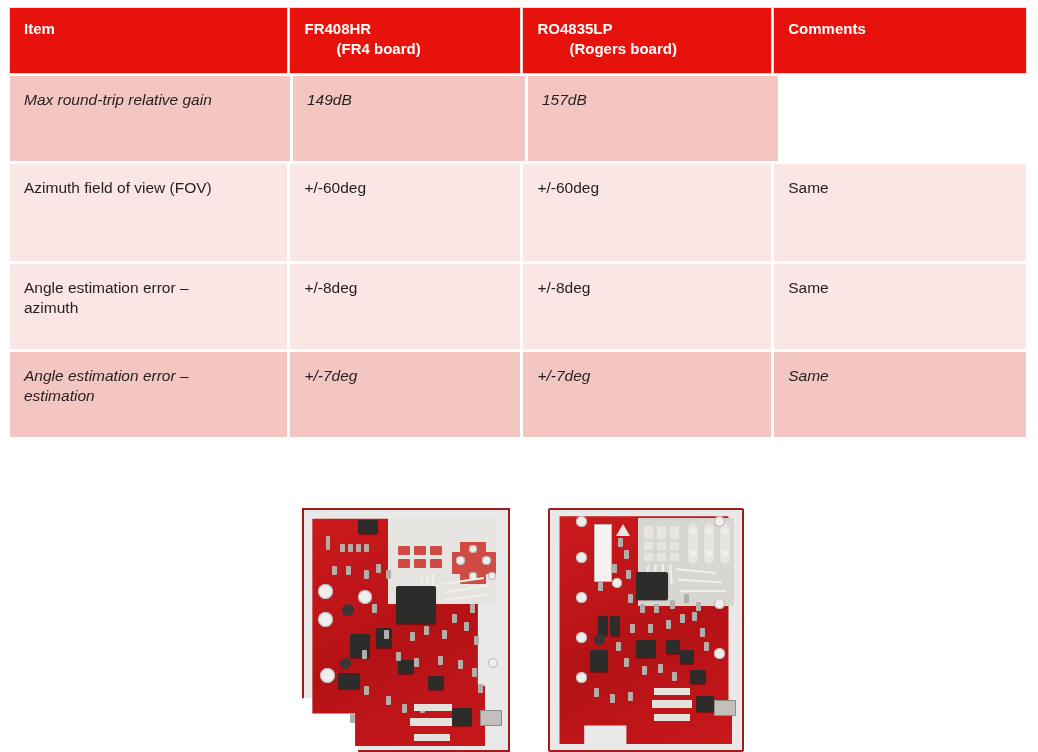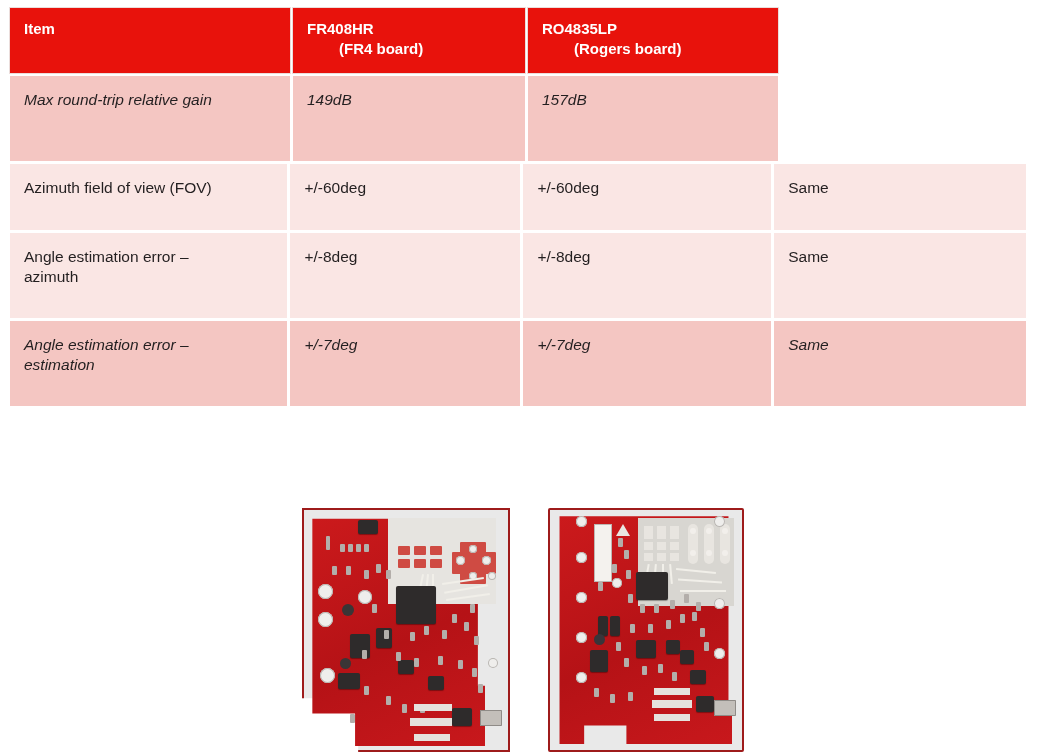--- a/index.html
+++ b/index.html
@@ -53,21 +53,21 @@
 
   
   .body-row .tcell {
     color: #231f20;
     font-size: 15.5px;
   }
   .shade-dark .tcell { background: #f4c6c2; font-style: italic; }
   .shade-light .tcell { background: #fae6e4; }
 
   .r-h1 .tcell { height: 85px; }
-  .r-h2 .tcell { height: 66px; }
+  .r-h2 .tcell { height: 97px; }
   .r-h3 .tcell { height: 85px; }
   .r-h4 .tcell { height: 85px; }
   .r-h5 .tcell { height: 85px; }
 
   .cell-line { display: block; }
 
   
   #board-photos {
     position: absolute;
     left: 0;
@@ -179,20 +179,23 @@
     <div class="tcell c0">
       <span class="hl1">Item</span>
     </div>
     <div class="tcell c1">
       <span class="hl1">FR408HR</span>
       <span class="hl2">(FR4 board)</span>
     </div>
     <div class="tcell c2">
       <span class="hl1">RO4835LP</span>
       <span class="hl2">(Rogers board)</span>
+    </div>
+    <div class="tcell c3">
+      <span class="hl1">Comments</span>
     </div>
   </div>
 
   <div class="trow body-row shade-dark r-h1">
     <div class="tcell c0">
       <span class="cell-line">Max round-trip relative gain</span>
       <span class="cell-line"></span>
     </div>
     <div class="tcell c1">149dB</div>
     <div class="tcell c2">157dB</div>

